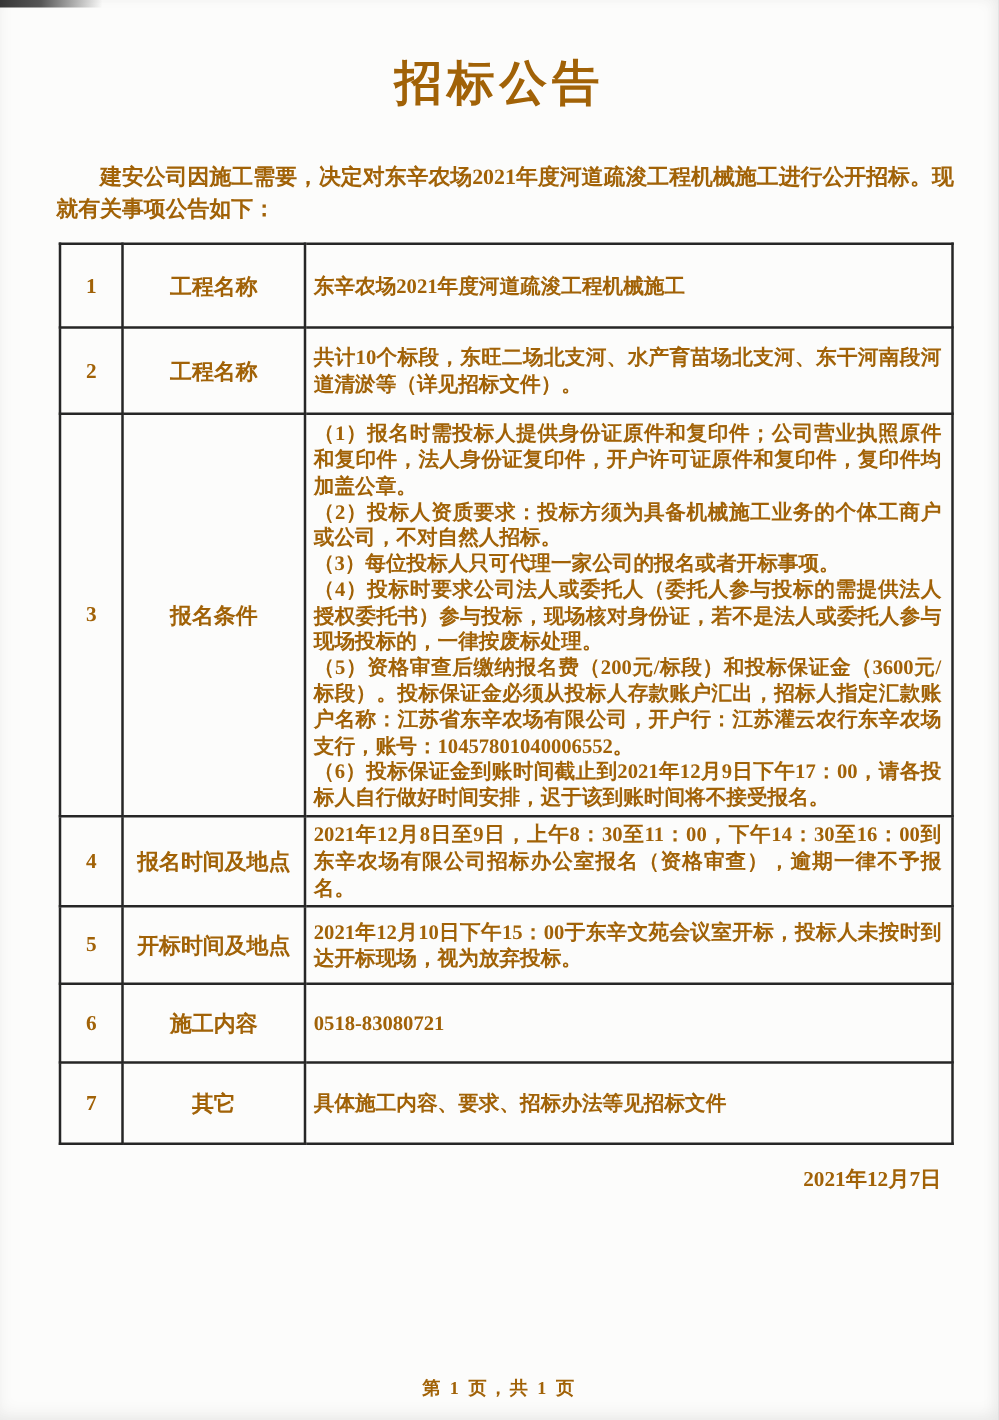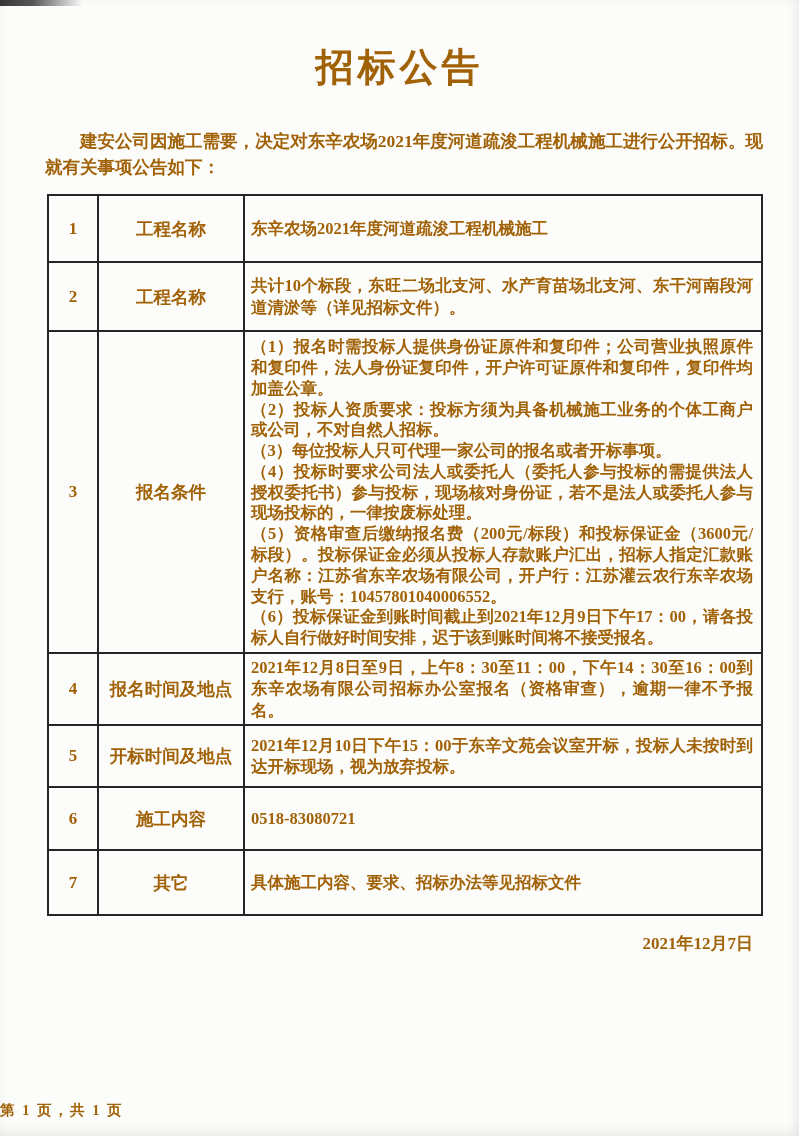--- a/index.html
+++ b/index.html
@@ -84,20 +84,21 @@
   .sign-date{
     margin:16px 46px 18px 0;
     text-align:right;
     font-size:17px;
     font-weight:600;
   }
   .page-footer{
     position:absolute;
     bottom:16px;left:0;
     width:100%;
+    text-align:center;
     font-size:14.5px;
     font-weight:600;
     letter-spacing:2px;
   }
 </style>
 </head>
 <body>
 
 <div class="page">
   <div class="corner-smudge"></div>

